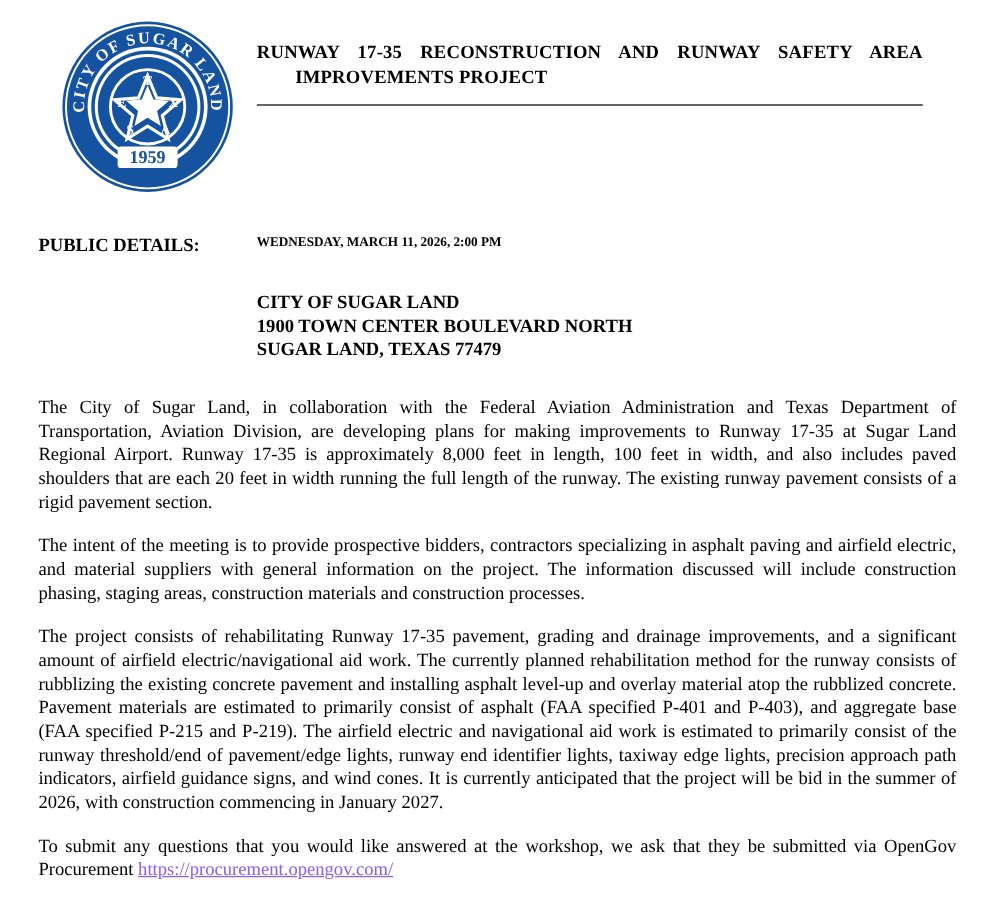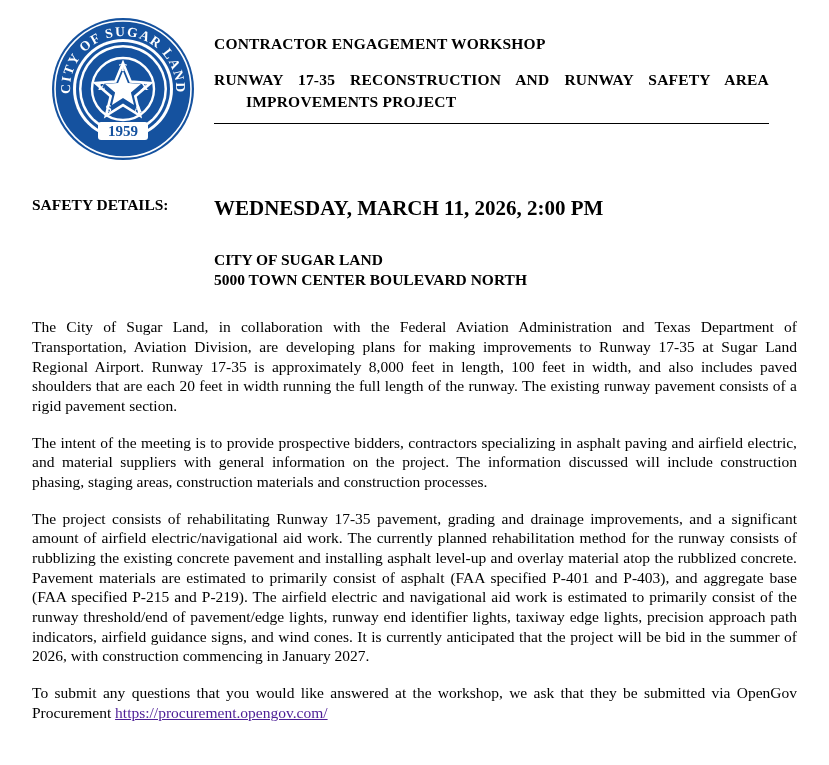--- a/index.html
+++ b/index.html
@@ -78,21 +78,21 @@
     align-items: flex-start;
   }
   .meeting-label {
     font-weight: bold;
     font-size: 15.5px;
     width: 182px;
     flex: 0 0 182px;
   }
   .meeting-value {
     font-weight: bold;
-    font-size: 21px;
+    font-size: 11px;
   }
   .address {
     margin-top: 29px;
     margin-left: 182px;
     font-weight: bold;
     font-size: 15.5px;
     line-height: 1.27;
   }
 
   
@@ -101,21 +101,21 @@
   }
   .para {
     font-size: 15.5px;
     line-height: 1.27;
     text-align: justify;
     margin: 0 0 17px 0;
     font-family: Liberation Serif, serif;
   }
   .para:last-child { margin-bottom: 0; }
   .link {
-    color: #4c1d95;
+    color: #8b5cf6;
     text-decoration: underline;
   }
 </style>
 </head>
 <body>
 
 <div class="page">
 
   <div class="header">
 
@@ -150,35 +150,35 @@
           <text x="88" y="96" font-family="Liberation Serif, serif" font-size="11" font-weight="bold" fill="#ffffff" text-anchor="middle">A</text>
           <text x="58.5" y="96" font-family="Liberation Serif, serif" font-size="11" font-weight="bold" fill="#ffffff" text-anchor="middle">S</text>
 
           <rect x="48" y="106" width="50" height="18" rx="3" fill="#ffffff"></rect>
           <text x="73" y="120" font-family="Liberation Serif, serif" font-size="15" font-weight="bold" fill="#15529f" text-anchor="middle">1959</text>
         </svg>
       </div>
     </div>
 
     <div class="header-text">
-      <div class="hdr-line">CONTRACTOR ENGAGEMENT WORKSHOP</div>
       <div class="hdr-line justify-first">RUNWAY 17-35 RECONSTRUCTION AND RUNWAY SAFETY AREA</div>
       <div class="hdr-line justify">IMPROVEMENTS PROJECT</div>
       <hr class="hdr-rule">
     </div>
   </div>
 
   <div class="meeting">
-    <div class="meeting-label">SAFETY DETAILS:</div>
+    <div class="meeting-label">PUBLIC DETAILS:</div>
     <div class="meeting-value">WEDNESDAY, MARCH 11, 2026, 2:00 PM</div>
   </div>
 
   <div class="address">
     <div>CITY OF SUGAR LAND</div>
-    <div>5000 TOWN CENTER BOULEVARD NORTH</div>
+    <div>1900 TOWN CENTER BOULEVARD NORTH</div>
+    <div>SUGAR LAND, TEXAS 77479</div>
   </div>
 
   <div class="body-copy">
     <p class="para">The City of Sugar Land, in collaboration with the Federal Aviation Administration and Texas Department of Transportation, Aviation Division, are developing plans for making improvements to Runway 17-35 at Sugar Land Regional Airport. Runway 17-35 is approximately 8,000 feet in length, 100 feet in width, and also includes paved shoulders that are each 20 feet in width running the full length of the runway. The existing runway pavement consists of a rigid pavement section.</p>
     <p class="para">The intent of the meeting is to provide prospective bidders, contractors specializing in asphalt paving and airfield electric, and material suppliers with general information on the project. The information discussed will include construction phasing, staging areas, construction materials and construction processes.</p>
     <p class="para">The project consists of rehabilitating Runway 17-35 pavement, grading and drainage improvements, and a significant amount of airfield electric/navigational aid work. The currently planned rehabilitation method for the runway consists of rubblizing the existing concrete pavement and installing asphalt level-up and overlay material atop the rubblized concrete. Pavement materials are estimated to primarily consist of asphalt (FAA specified P-401 and P-403), and aggregate base (FAA specified P-215 and P-219). The airfield electric and navigational aid work is estimated to primarily consist of the runway threshold/end of pavement/edge lights, runway end identifier lights, taxiway edge lights, precision approach path indicators, airfield guidance signs, and wind cones. It is currently anticipated that the project will be bid in the summer of 2026, with construction commencing in January 2027.</p>
     <p class="para"><span>To submit any questions that you would like answered at the workshop, we ask that they be submitted via OpenGov Procurement </span><a class="link" href="#">https://procurement.opengov.com/</a></p>
   </div>
 
 </div>

